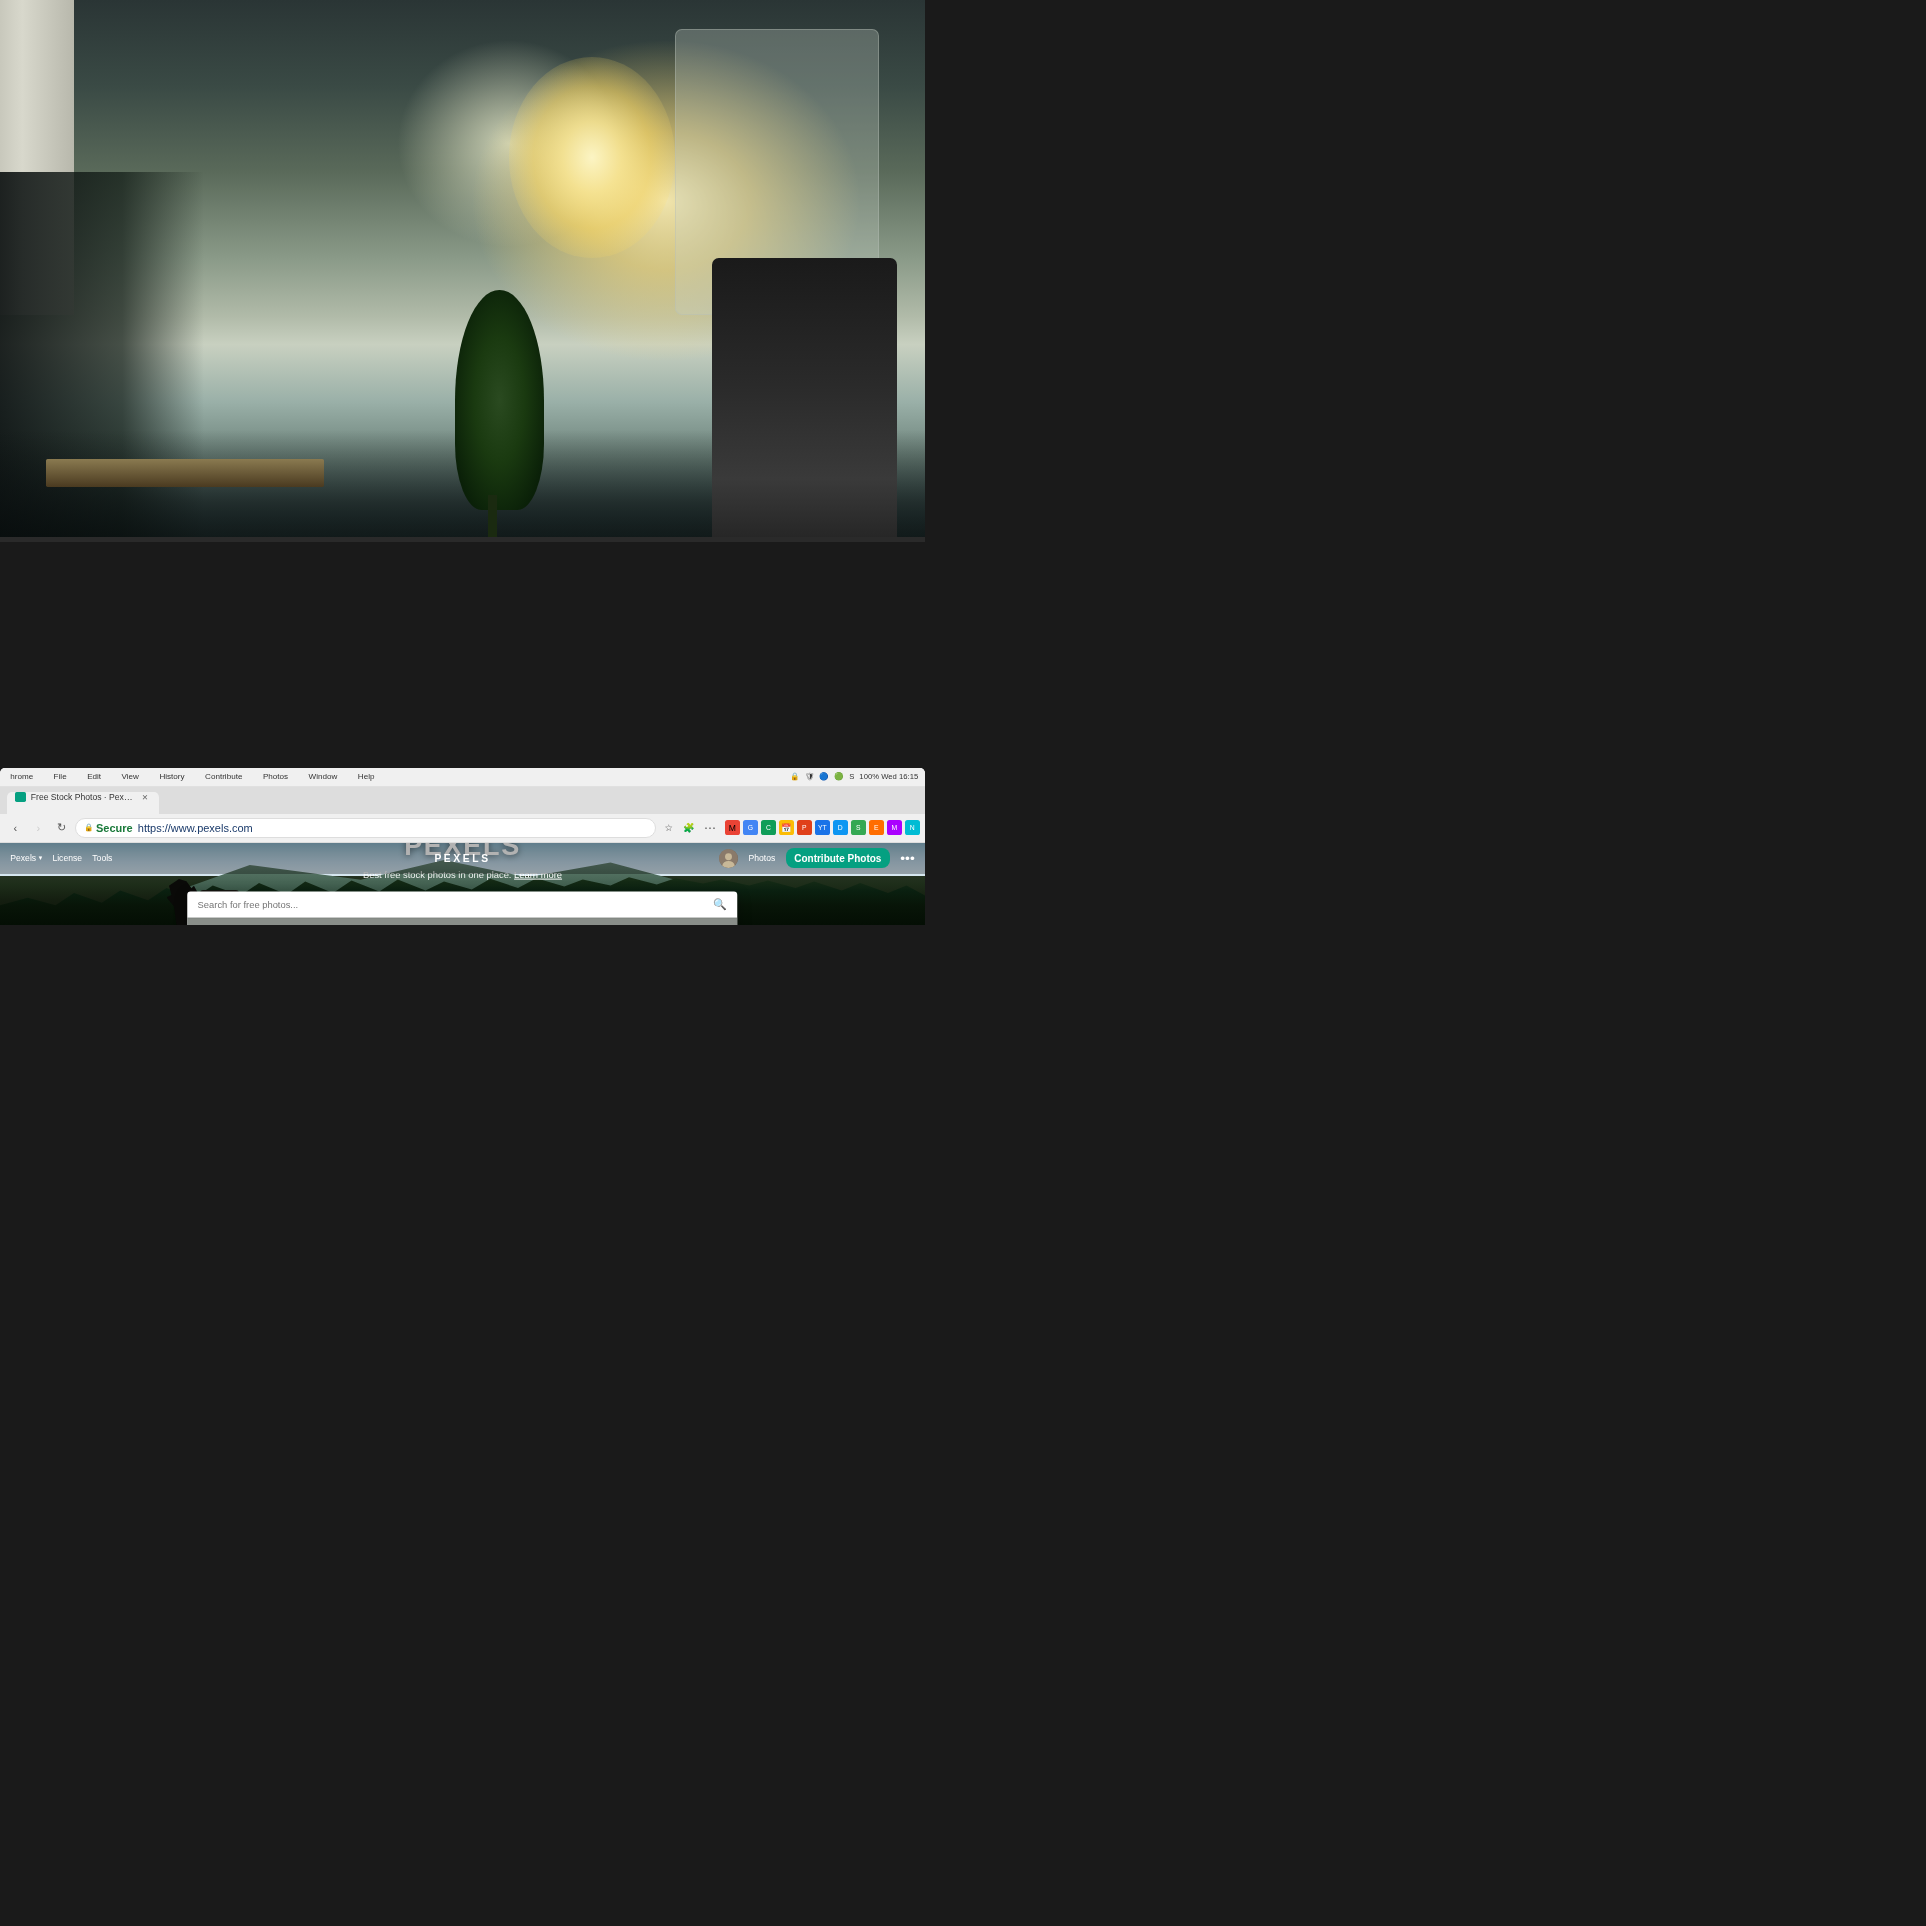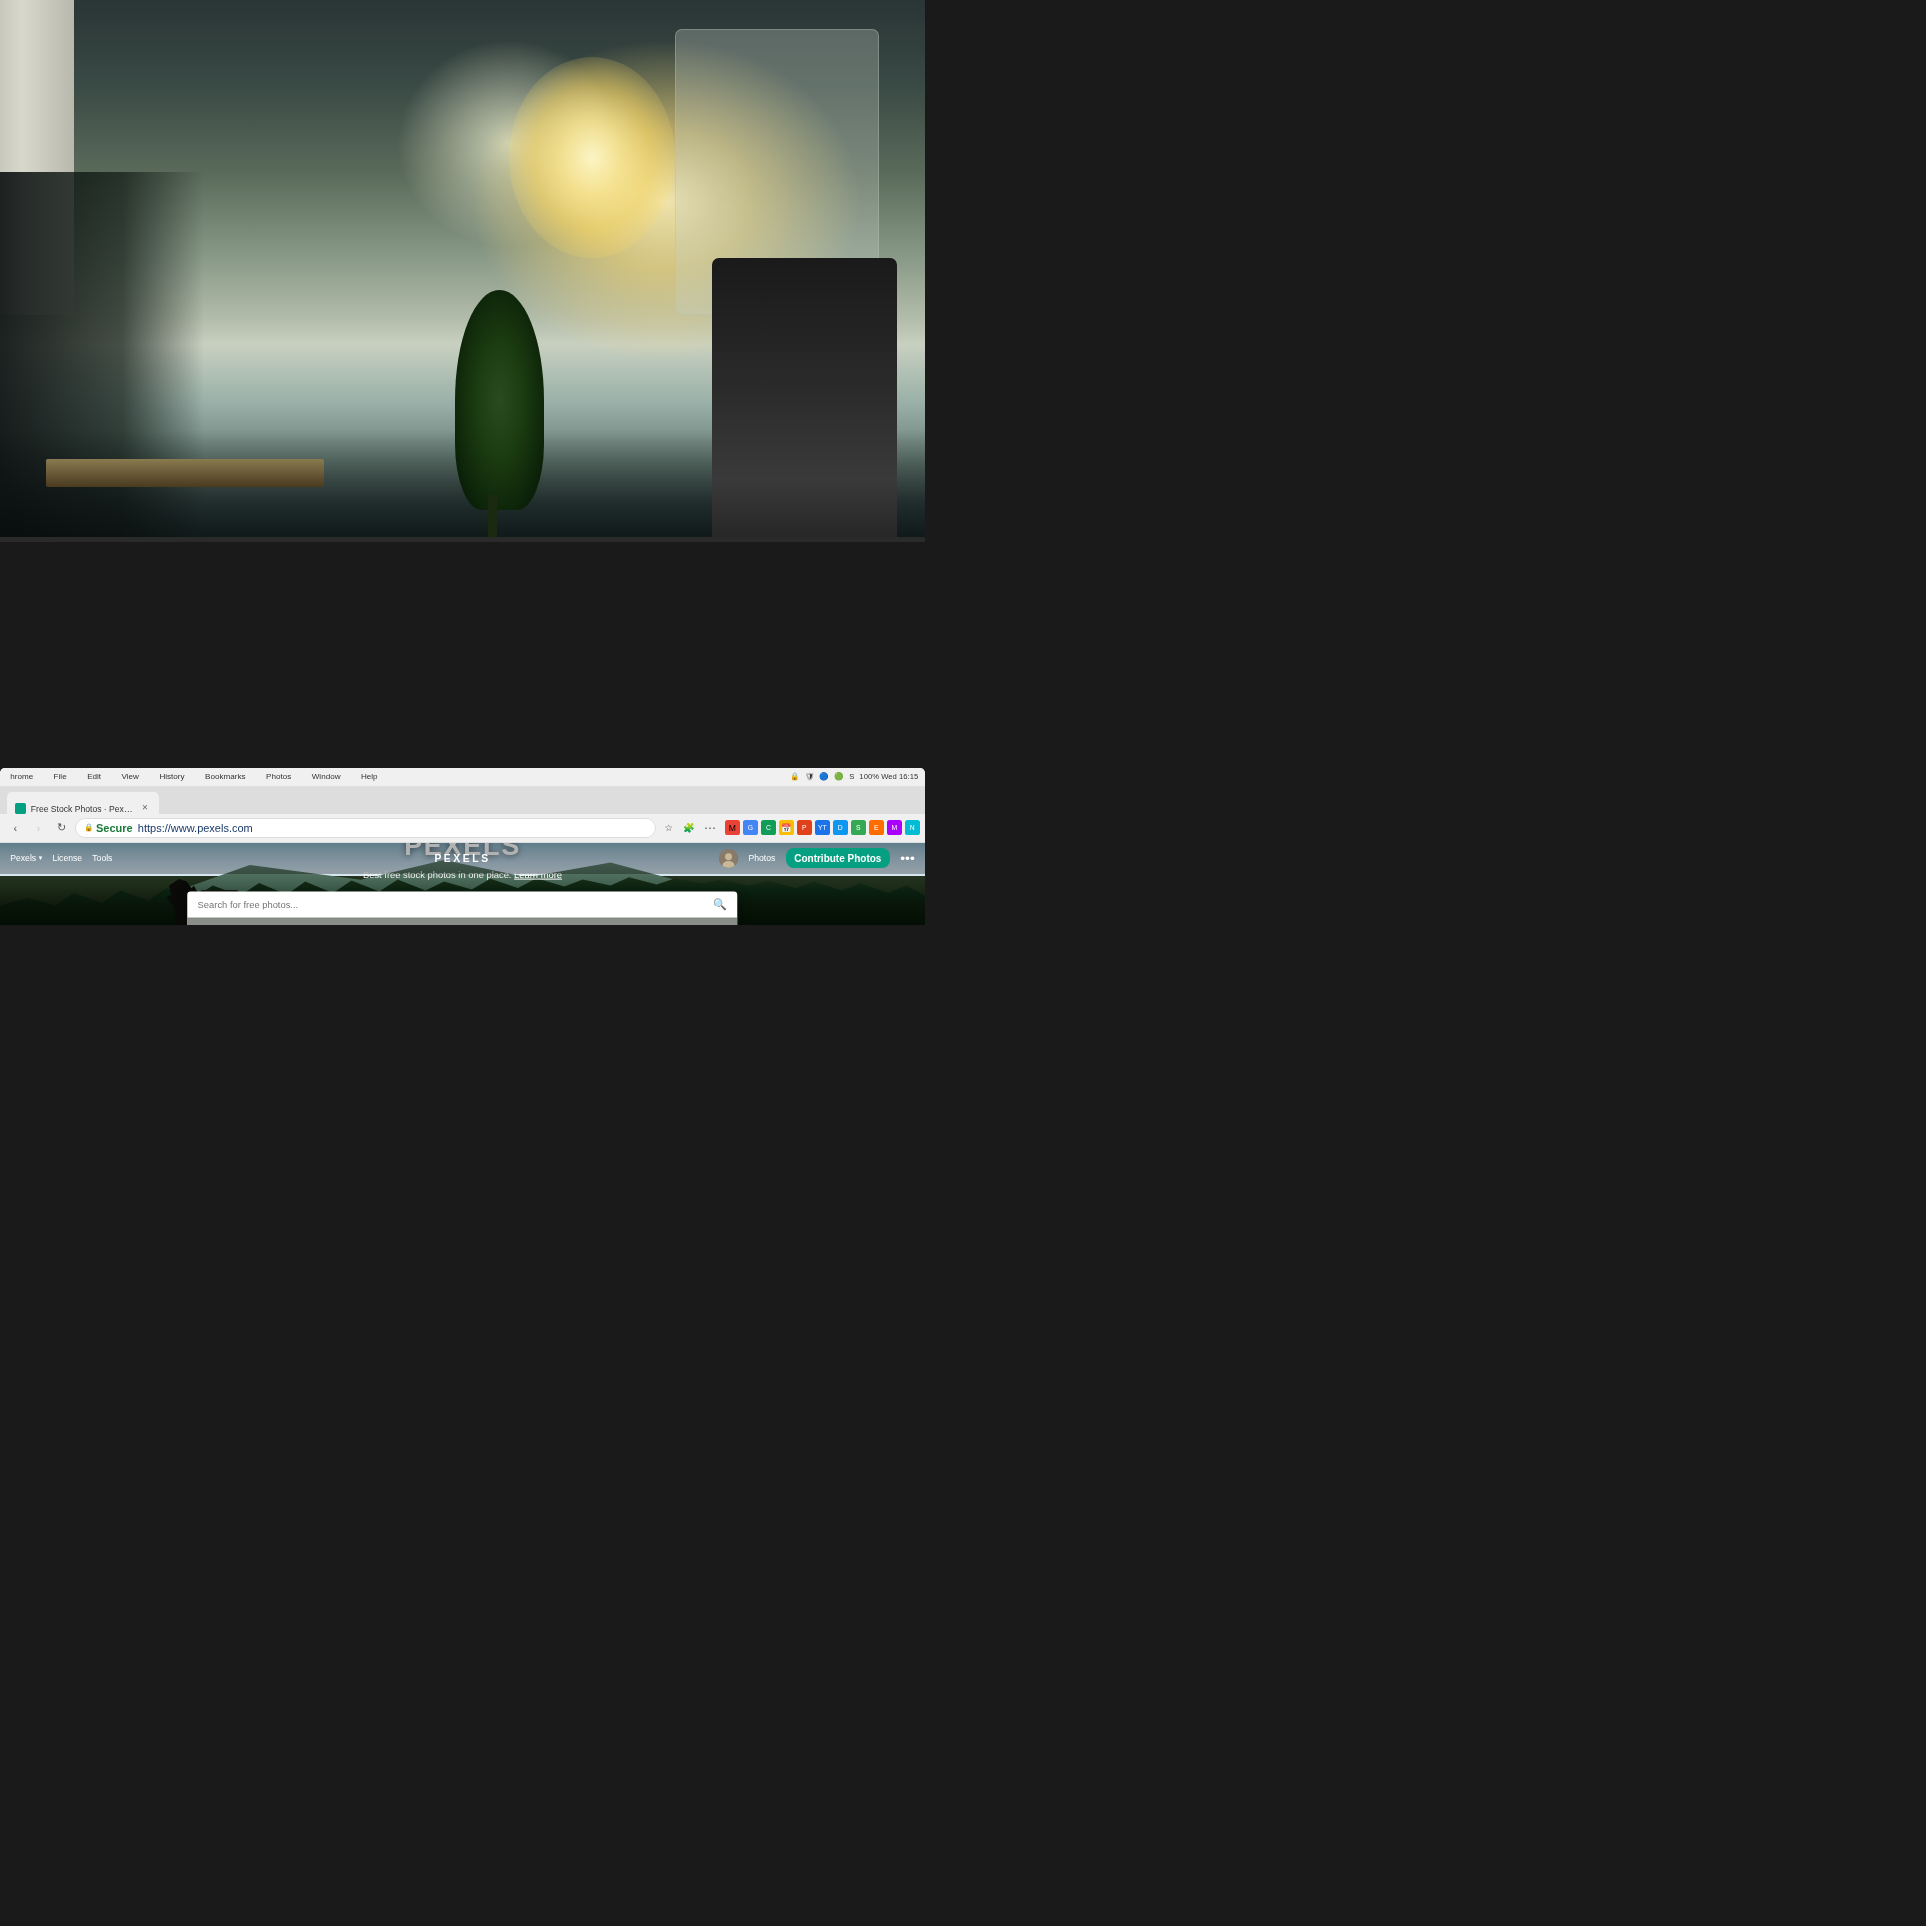--- a/index.html
+++ b/index.html
@@ -180,21 +180,21 @@
       align-items: flex-end;
       padding: 0 6.8px;
       gap: 1.7px;
     }
 
     .browser-tab {
       height: 22px;
       background: #f0f0f0;
       border-radius: 5.1px 5.1px 0 0;
       display: flex;
-      align-items: flex-end;
+      align-items: flex-start;
       padding: 0 8.6px;
       gap: 5.1px;
       font-size: 8.6px;
       color: #333;
       min-width: 137px;
     }
 
     .tab-favicon {
       width: 10.3px;
       height: 10.3px;
@@ -618,21 +618,21 @@
 <div class="monitor-frame">
 
   <div class="browser-container">
 
     <div class="menu-bar">
       <span class="menu-item">hrome</span>
       <span class="menu-item">File</span>
       <span class="menu-item">Edit</span>
       <span class="menu-item">View</span>
       <span class="menu-item">History</span>
-      <span class="menu-item">Bookmarks</span>
+      <span class="menu-item">Contribute</span>
       <span class="menu-item">Photos</span>
       <span class="menu-item">Window</span>
       <span class="menu-item">Help</span>
       <div class="system-tray">
         <span style="font-size:7.7px; color:#333; margin-left:10.3px; display:flex;align-items:center;gap:5.1px;">
           <span>🔒</span>
             <span>🛡</span>
             <span>🔵</span>
             <span>🟢</span>
             <span>S</span>

